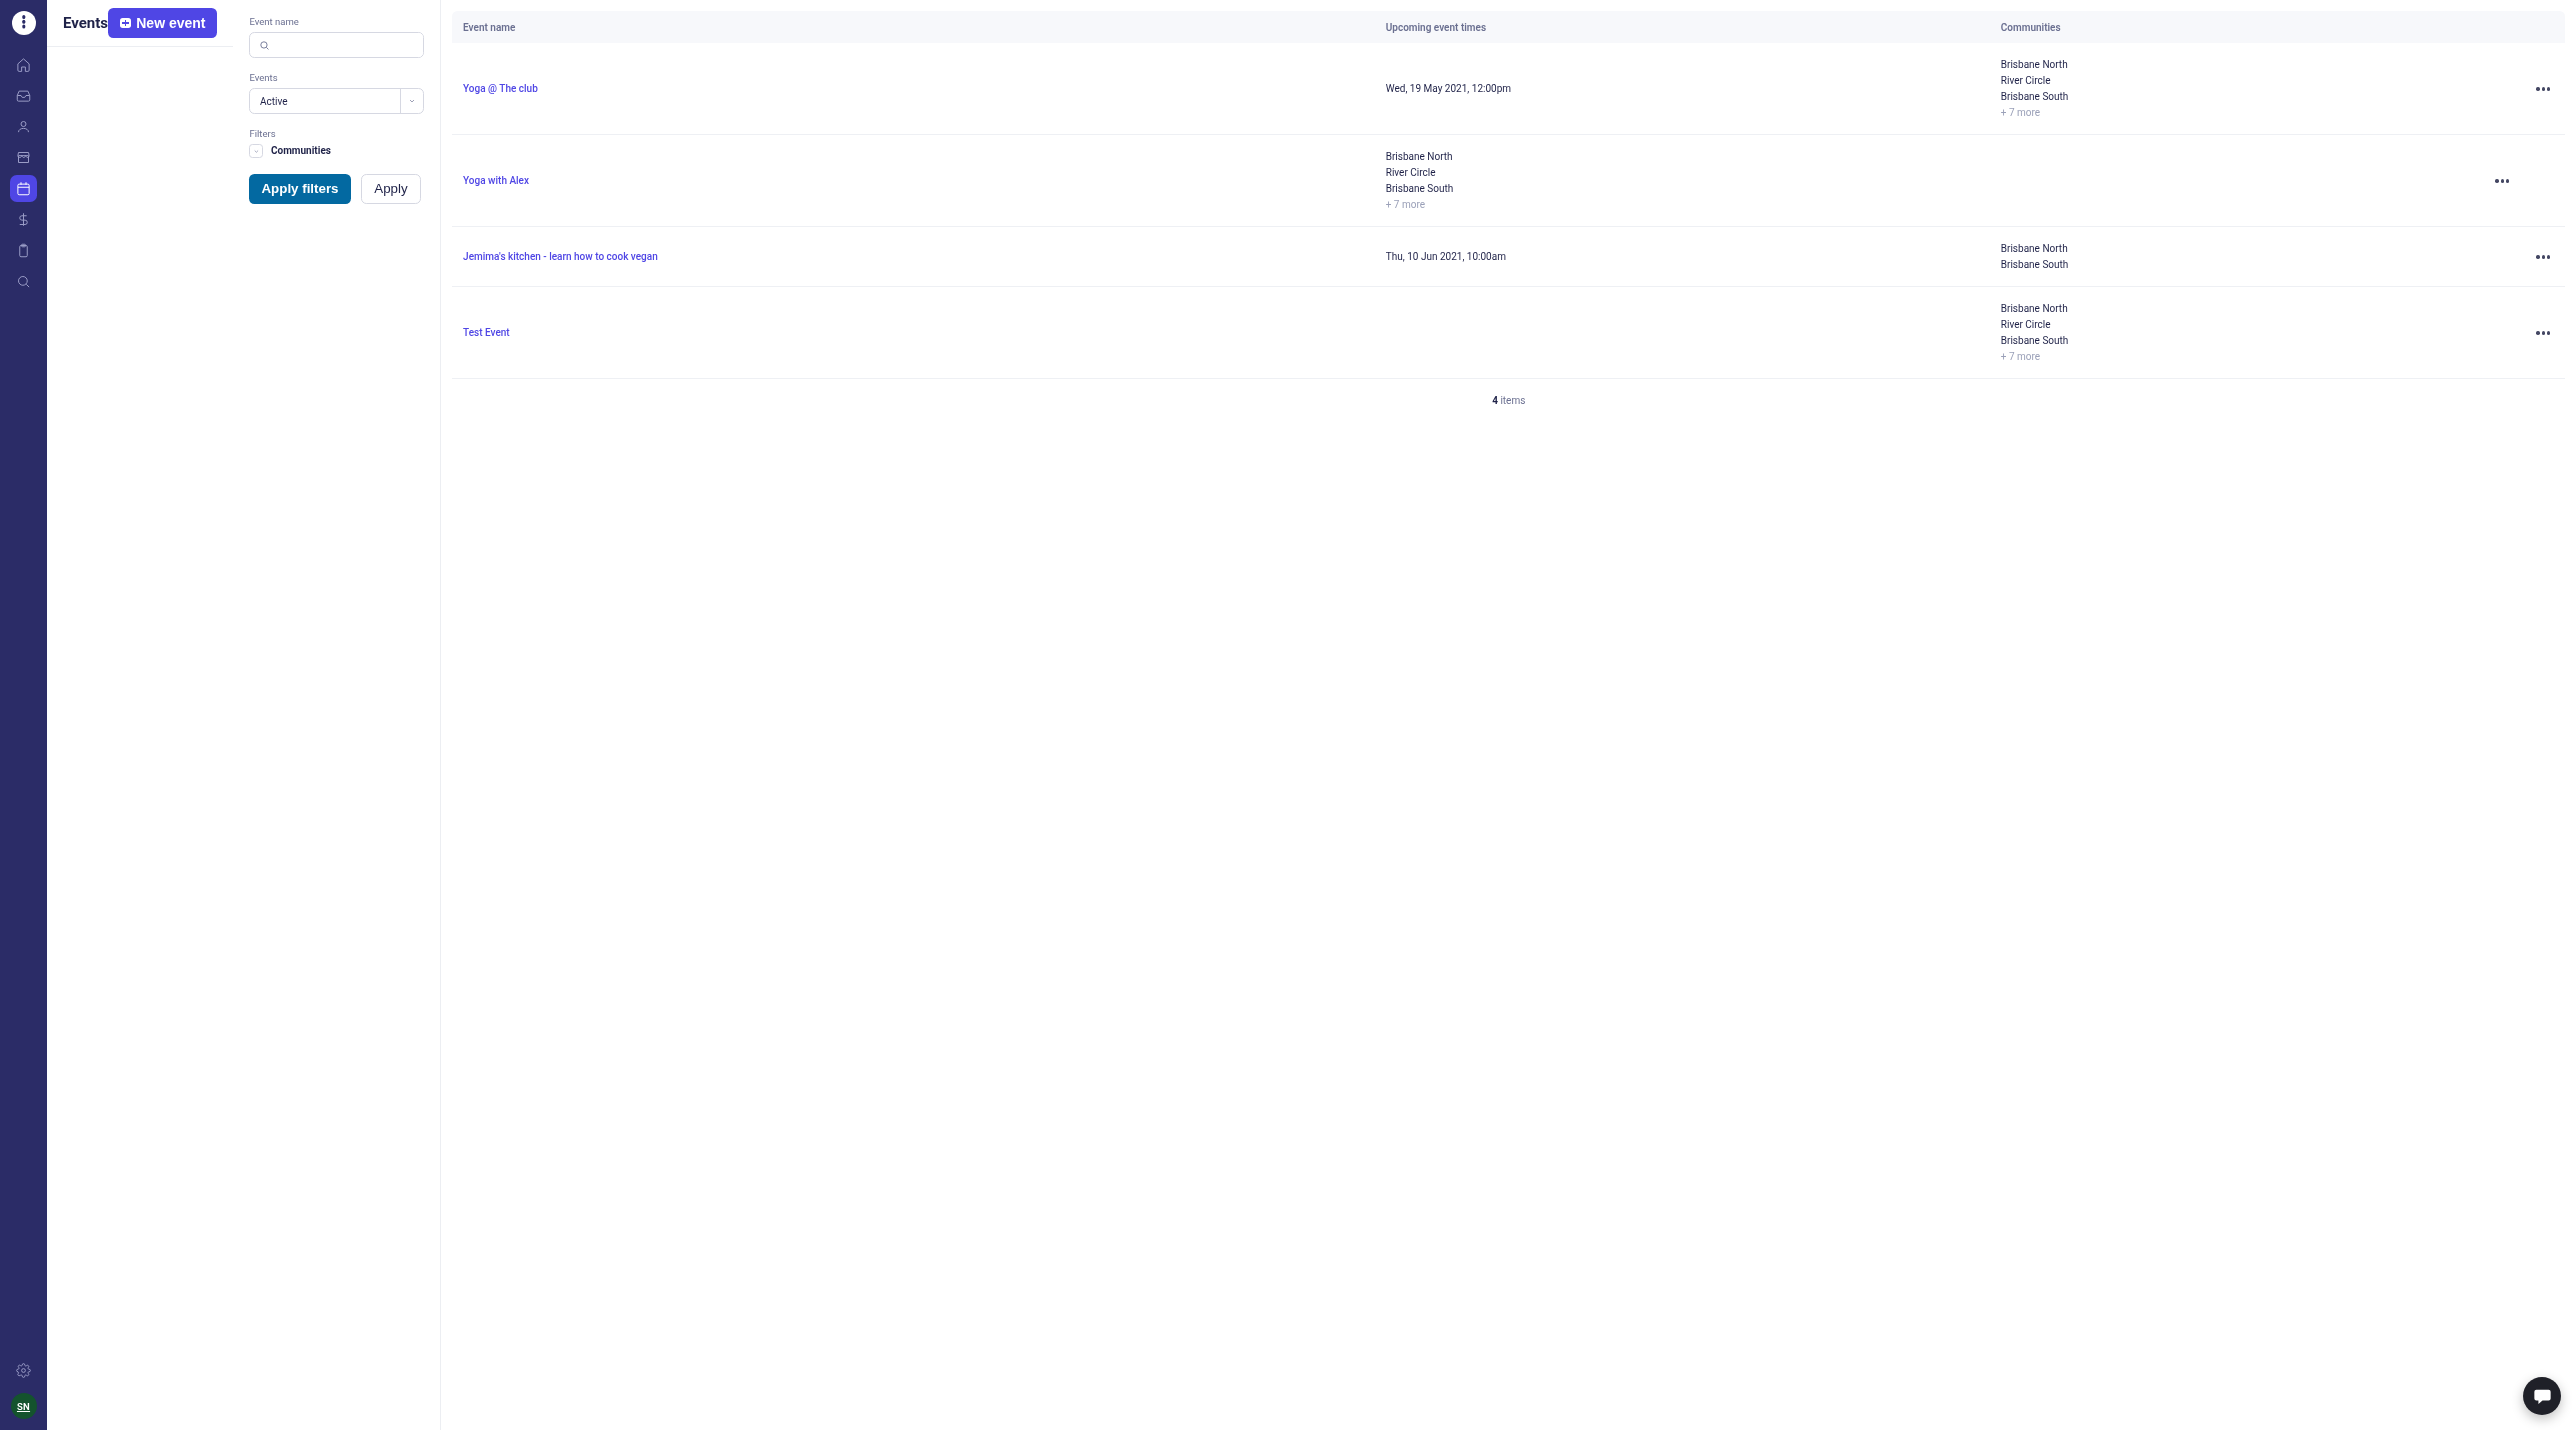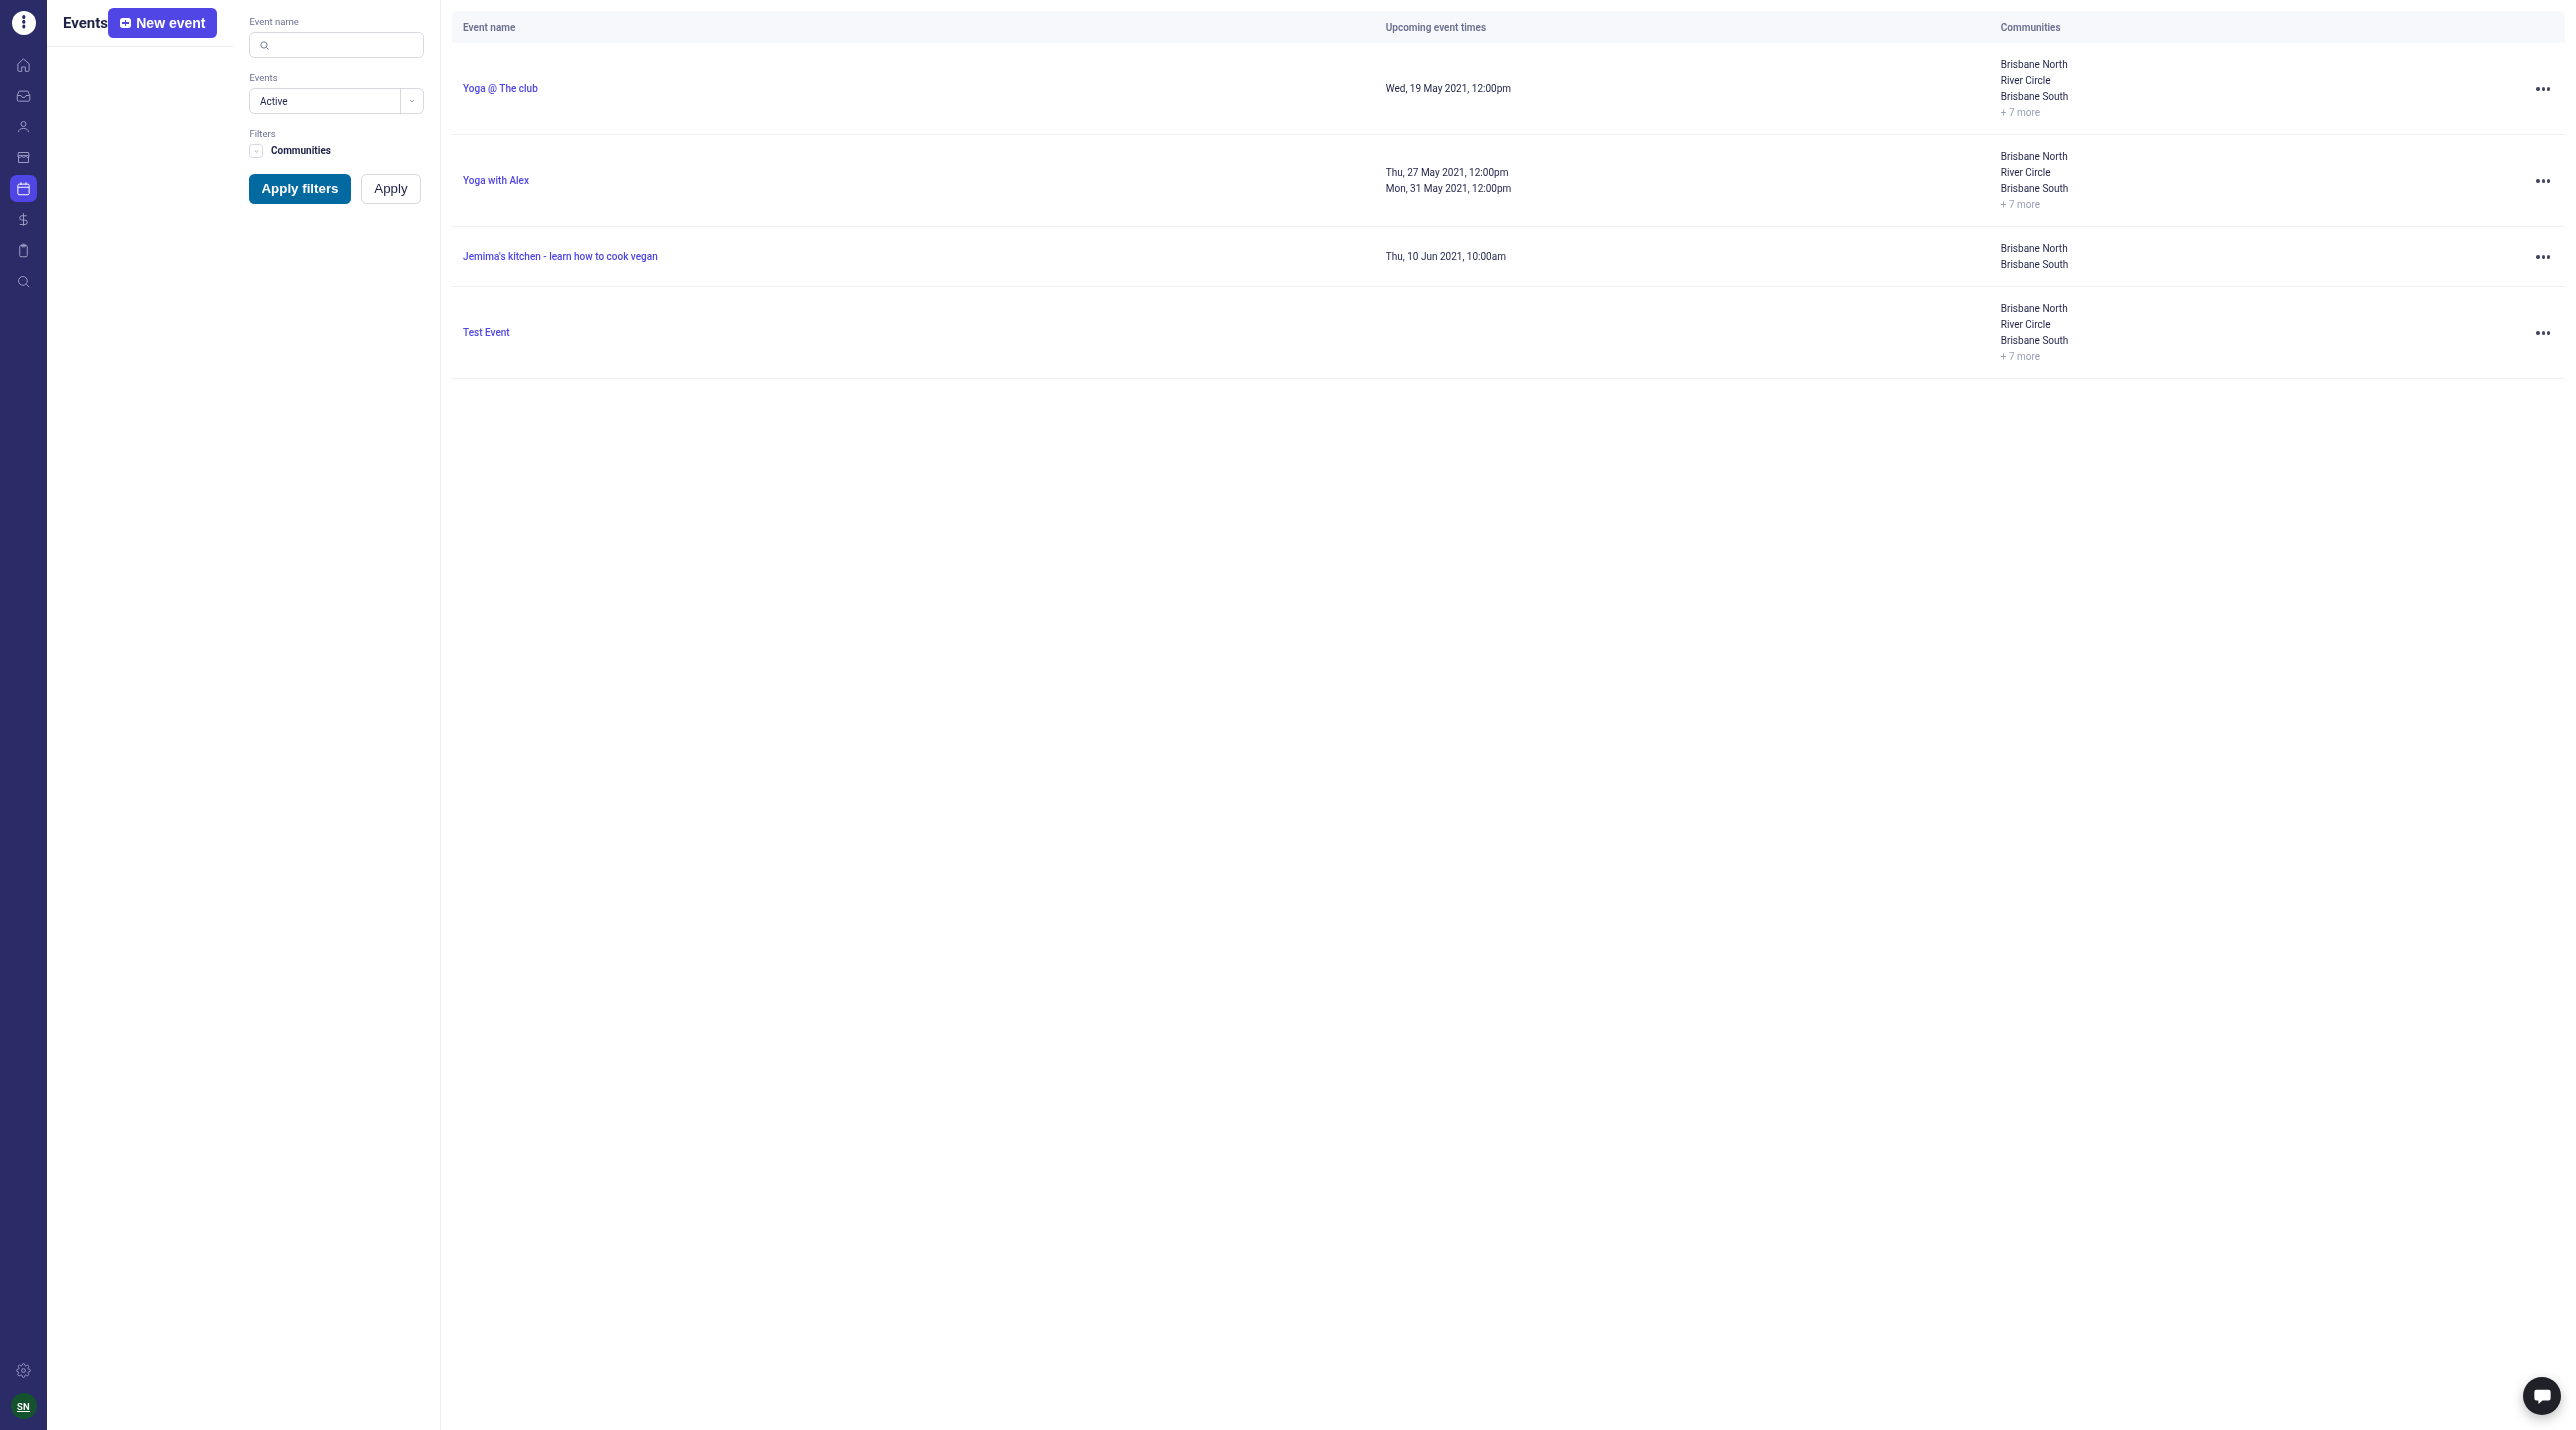--- a/index.html
+++ b/index.html
@@ -275,24 +275,20 @@
               <div class="row-actions">
                 <button class="dots-btn">
                   <span></span>
                   <span></span>
                   <span></span>
                 </button>
               </div>
             </div>
             <div class="tbl-row">
               <div><a class="event-link">Yoga with Alex</a></div>
-              <div class="times">
-                <div>Thu, 27 May 2021, 12:00pm</div>
-                <div>Mon, 31 May 2021, 12:00pm</div>
-              </div>
               <div class="comms">
                 <div>Brisbane North</div>
                 <div>River Circle</div>
                 <div>Brisbane South</div>
                 <div class="more">+ 7 more</div>
               </div>
               <div class="row-actions">
                 <button class="dots-btn">
                   <span></span>
                   <span></span>
@@ -329,20 +325,25 @@
               <div class="row-actions">
                 <button class="dots-btn">
                   <span></span>
                   <span></span>
                   <span></span>
                 </button>
               </div>
             </div>
           </div>
       </div>
+      <div class="items-footer">
+        <strong>4</strong>
+        <span> </span>
+        <span>items</span>
+      </div>
     </section>
   </div>
 </div>
 
 <div class="chat-bubble">
   <svg viewBox="0 0 28 28">
       <path d="M23 4H5a3 3 0 0 0-3 3v10a3 3 0 0 0 3 3h3v5l6-5h9a3 3 0 0 0 3-3V7a3 3 0 0 0-3-3z"></path>
     </svg>
 </div>
 

